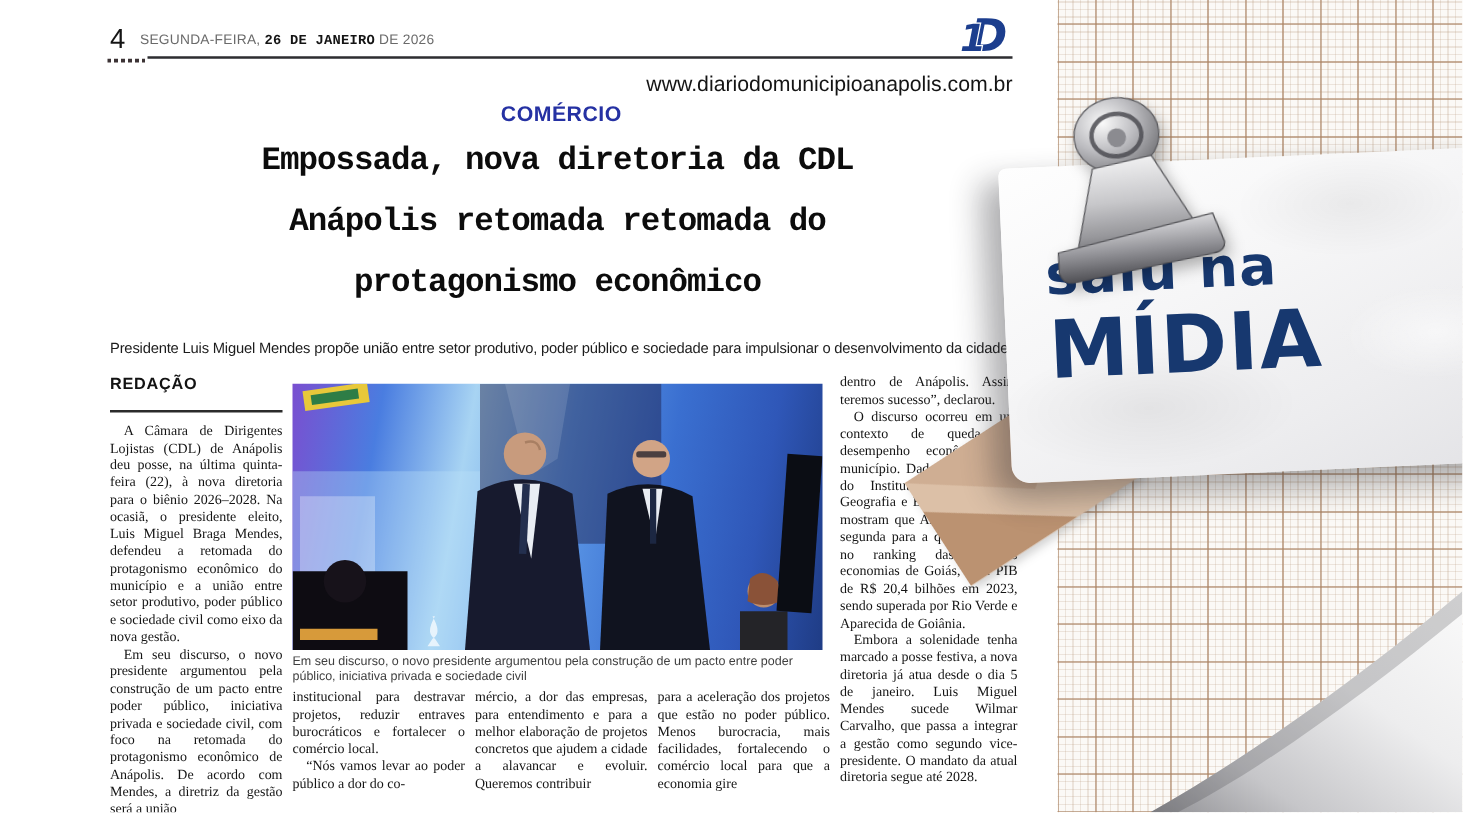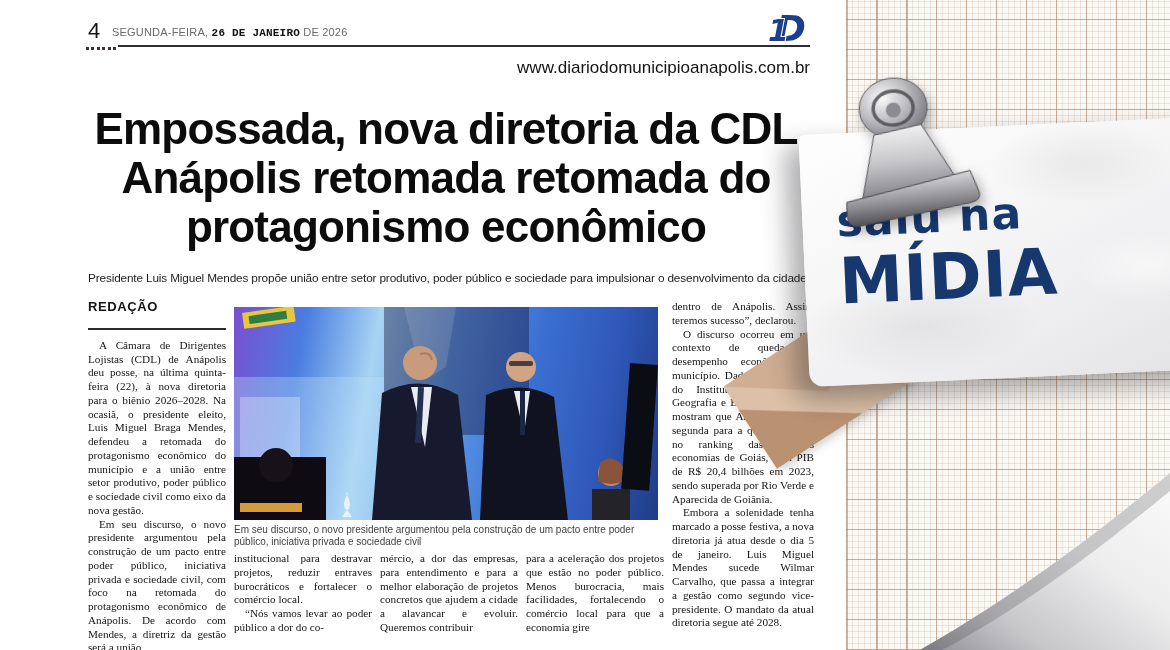--- a/index.html
+++ b/index.html
@@ -25,21 +25,21 @@
   .hdr-dashes{position:absolute;left:86px;top:47px;width:30px;height:3px;
     background:repeating-linear-gradient(90deg,#3c3335 0 3px,transparent 3px 5.5px);}
   .hdr-logo{position:absolute;right:14px;top:8px;width:56px;height:40px;}
 
   .url-line{position:absolute;right:20px;top:58px;font-size:17px;font-weight:normal;color:#141414;}
 
   .section-label{position:absolute;left:88px;right:20px;top:82px;text-align:center;
     font-size:17px;font-weight:bold;letter-spacing:.4px;color:#2531a3;}
 
   .headline{position:absolute;left:70px;right:8px;top:104px;text-align:center;
-    font-family:Liberation Sans, sans-serif;font-weight:bold;font-size:44px;line-height:49px;
+    font-family:Liberation Mono, monospace;font-weight:bold;font-size:26px;line-height:49px;
     letter-spacing:-.8px;color:#0c0c0c;}
 
   .subheadline{position:absolute;left:88px;right:14px;top:271px;font-size:11.8px;
     letter-spacing:-.15px;color:#1c1c1c;}
 
   
   .col{position:absolute;top:300px;font-family:"Liberation Serif",serif;font-size:11.2px;
     line-height:13.75px;text-align:justify;color:#141414;}
   .col p{margin:0;text-indent:11px;}
   .col p.noindent{text-indent:0;}
@@ -102,20 +102,21 @@
     <div class="hdr-rule"></div>
     <div class="hdr-dashes"></div>
 
     <svg class="hdr-logo" viewBox="0 0 56 40">
       <text x="16" y="33" font-family="DejaVu Sans, sans-serif" font-style="italic" font-weight="bold" font-size="36" fill="#1c3e8e">D</text>
       <text x="8" y="33" font-family="DejaVu Sans, sans-serif" font-style="italic" font-weight="bold" font-size="30" fill="#1c3e8e" stroke="#ffffff" stroke-width="2" paint-order="stroke">1</text>
     </svg>
 
     <div class="url-line">www.diariodomunicipioanapolis.com.br</div>
 
+    <div class="section-label">COMÉRCIO</div>
 
     <div class="headline">
       <div>Empossada, nova diretoria da CDL</div>
       <div>Anápolis retomada retomada do</div>
       <div>protagonismo econômico</div>
     </div>
 
     <div class="subheadline">Presidente Luis Miguel Mendes propõe união entre setor produtivo, poder público e sociedade para impulsionar o desenvolvimento da cidade</div>
 
     <div class="col col1">

